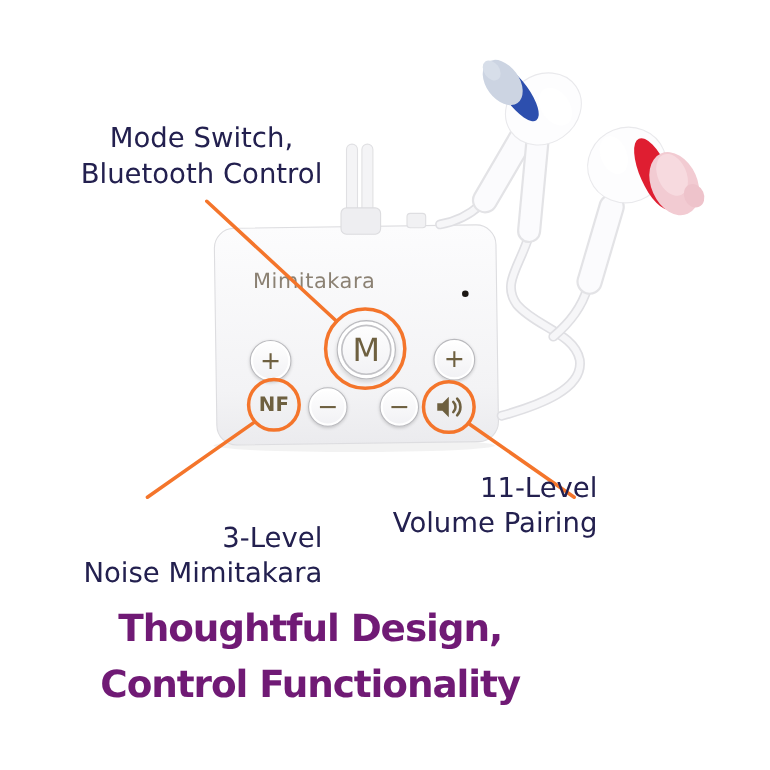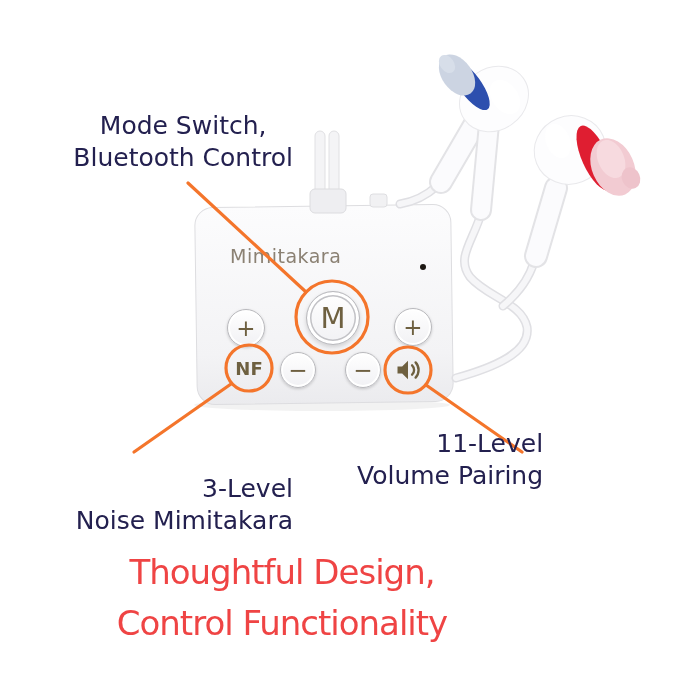--- a/index.html
+++ b/index.html
@@ -13,21 +13,21 @@
   
   .callout{position:absolute;color:#23204F;font-size:25px;line-height:32px;white-space:nowrap;}
   .callout div{white-space:nowrap;}
   #callout-mode{right:407px;top:110px;text-align:center;}
   #callout-noise{right:407px;top:428px;text-align:right;margin-top:45px;}
   #callout-volume{left:357px;top:428px;text-align:right;}
 
   
   #heading{
     position:absolute;left:0;top:547px;width:564px;text-align:center;
-    color:#ef4444;font-weight:normal;font-size:34px;line-height:51px;letter-spacing:-1px;
+    color:#701a75;font-weight:bold;font-size:34px;line-height:51px;letter-spacing:-1px;
   }
 
   
   #brand{
     position:absolute;left:230px;top:233px;color:#8B8173;font-size:19px;letter-spacing:.5px;margin-top:12px;
   }
   .btn{
     position:absolute;border-radius:50%;
     background:linear-gradient(180deg,#ffffff,#f1f1f4);
     border:1px solid #b9b9bd;

